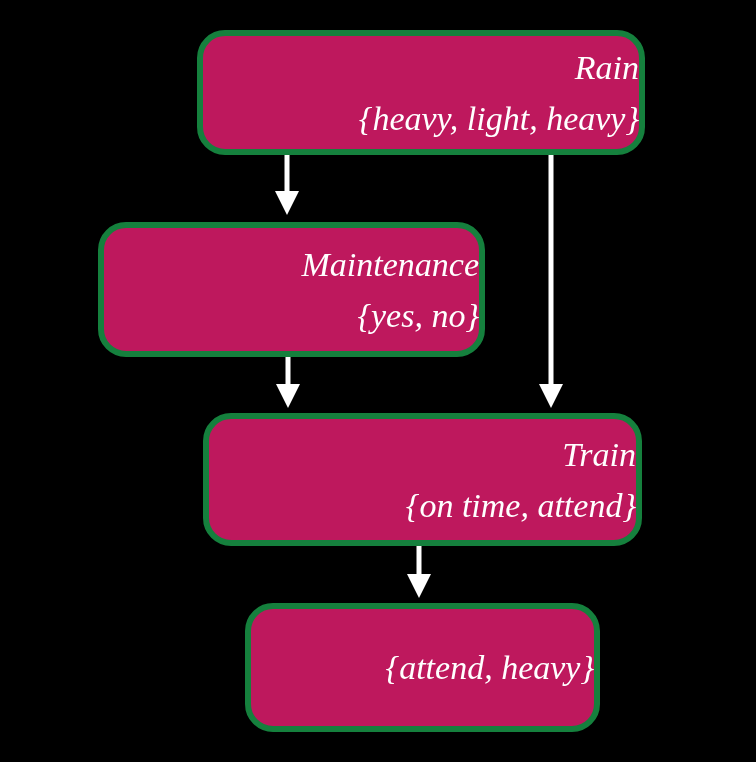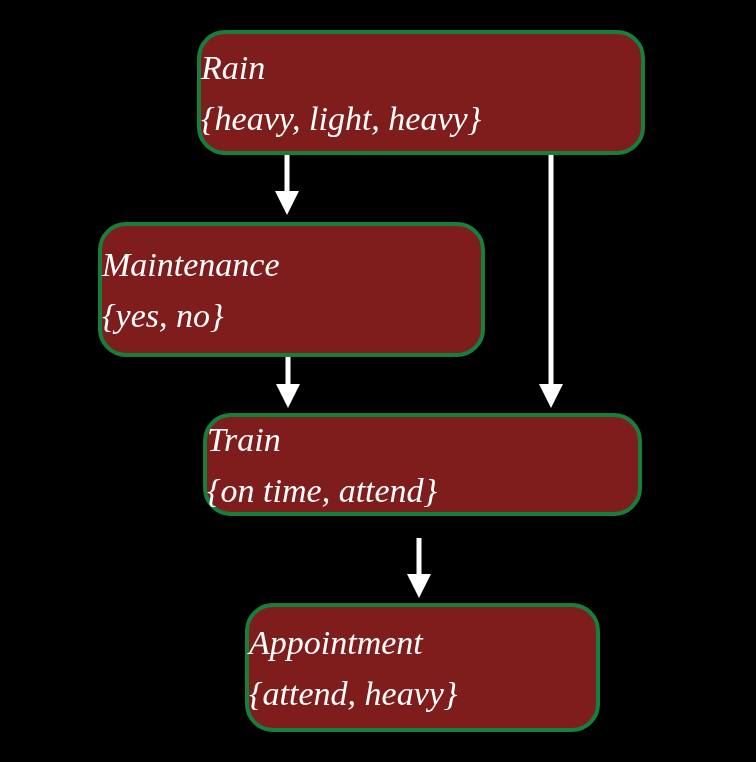--- a/index.html
+++ b/index.html
@@ -26,36 +26,36 @@
     stroke: #ffffff;
     stroke-width: 5;
   }
   .edge-head {
     fill: #ffffff;
     stroke: none;
   }
   .node {
     position: absolute;
     box-sizing: border-box;
-    border: 4px solid #15803d;
+    border: 6px solid #15803d;
     border-radius: 28px;
-    background: #7f1d1d;
+    background: #be185d;
     color: #ffffff;
     display: flex;
     flex-direction: column;
-    align-items: flex-start;
+    align-items: flex-end;
     justify-content: center;
     text-align: center;
     font-style: italic;
     font-size: 34px;
     line-height: 1.5;
   }
   .node-rain        { left: 197px; top: 30px;  width: 448px; height: 125px; }
   .node-maintenance { left: 98px;  top: 222px; width: 387px; height: 135px; }
-  .node-train       { left: 203px; top: 413px; width: 439px; height: 103px; }
+  .node-train       { left: 203px; top: 413px; width: 439px; height: 133px; }
   .node-appointment { left: 245px; top: 603px; width: 355px; height: 129px; }
   .node-label, .node-values {
     white-space: nowrap;
   }
 </style>
 </head>
 <body>
 
 <div class="canvas">
 
@@ -91,17 +91,16 @@
     <div class="node-label">Maintenance</div>
     <div class="node-values">{yes, no}</div>
   </div>
 
   <div class="node node-train">
     <div class="node-label">Train</div>
     <div class="node-values">{on time, attend}</div>
   </div>
 
   <div class="node node-appointment">
-    <div class="node-label">Appointment</div>
     <div class="node-values">{attend, heavy}</div>
   </div>
 
 </div>
 
 </body></html>

